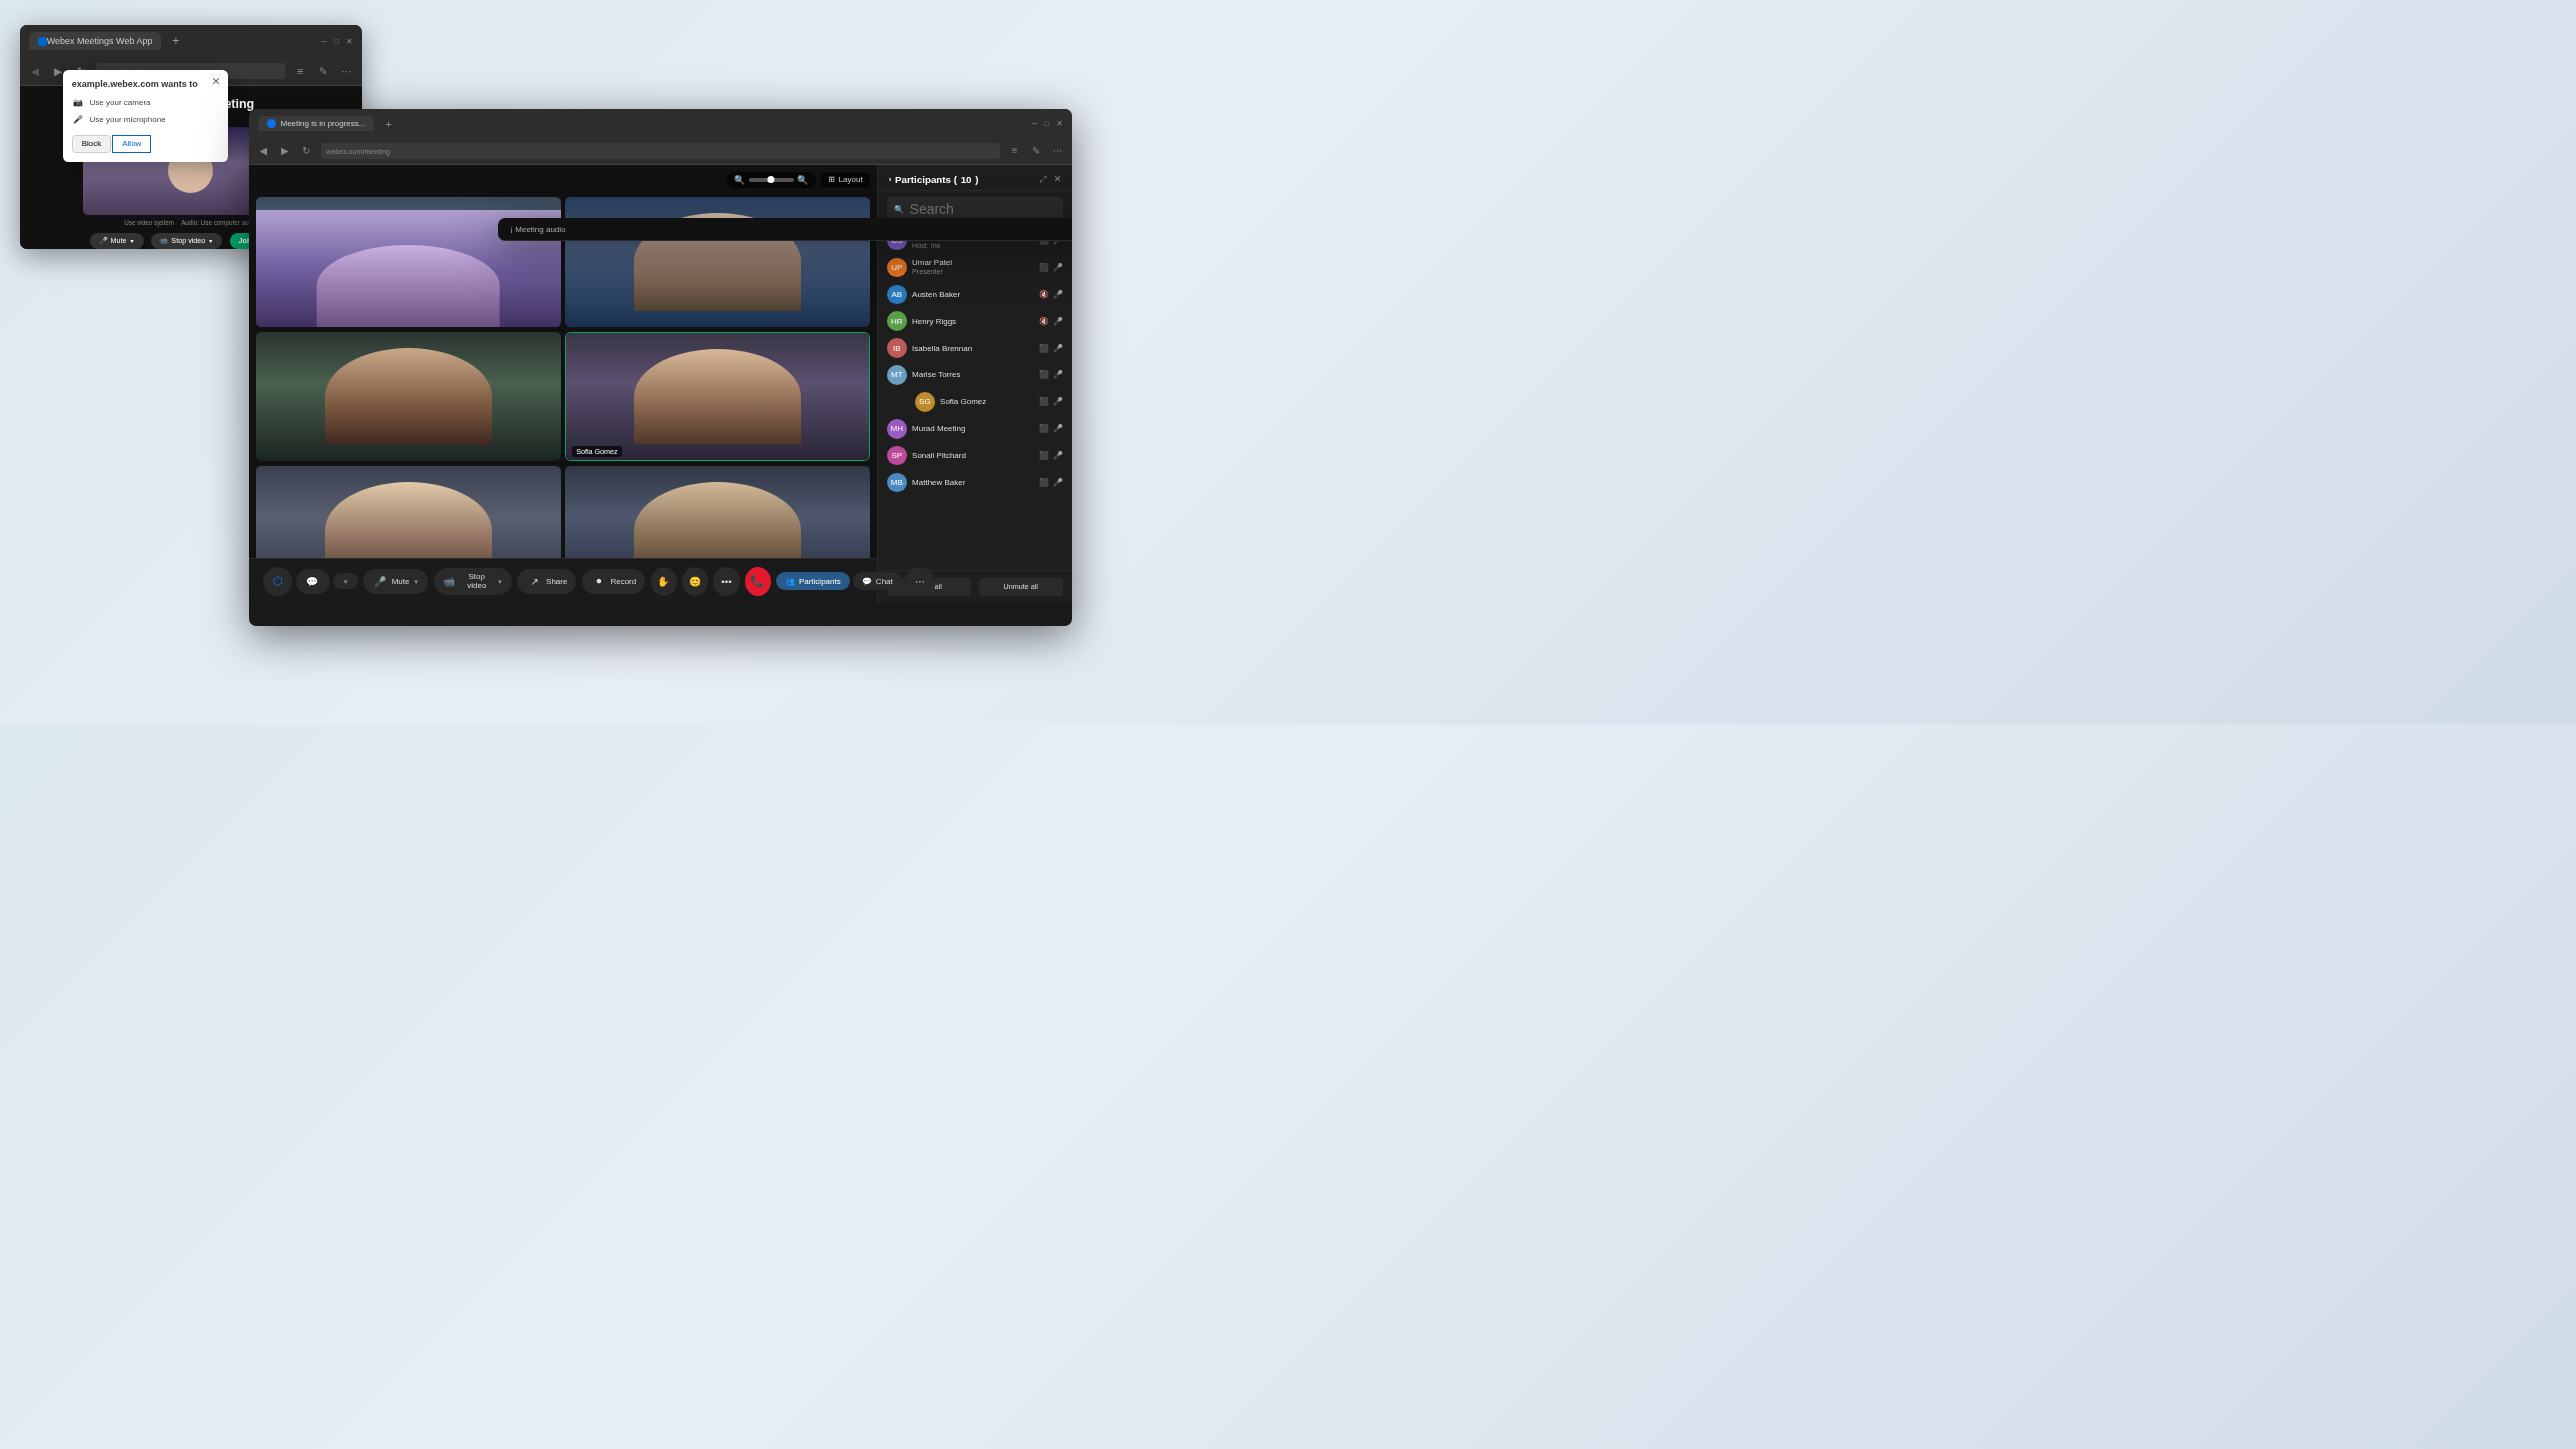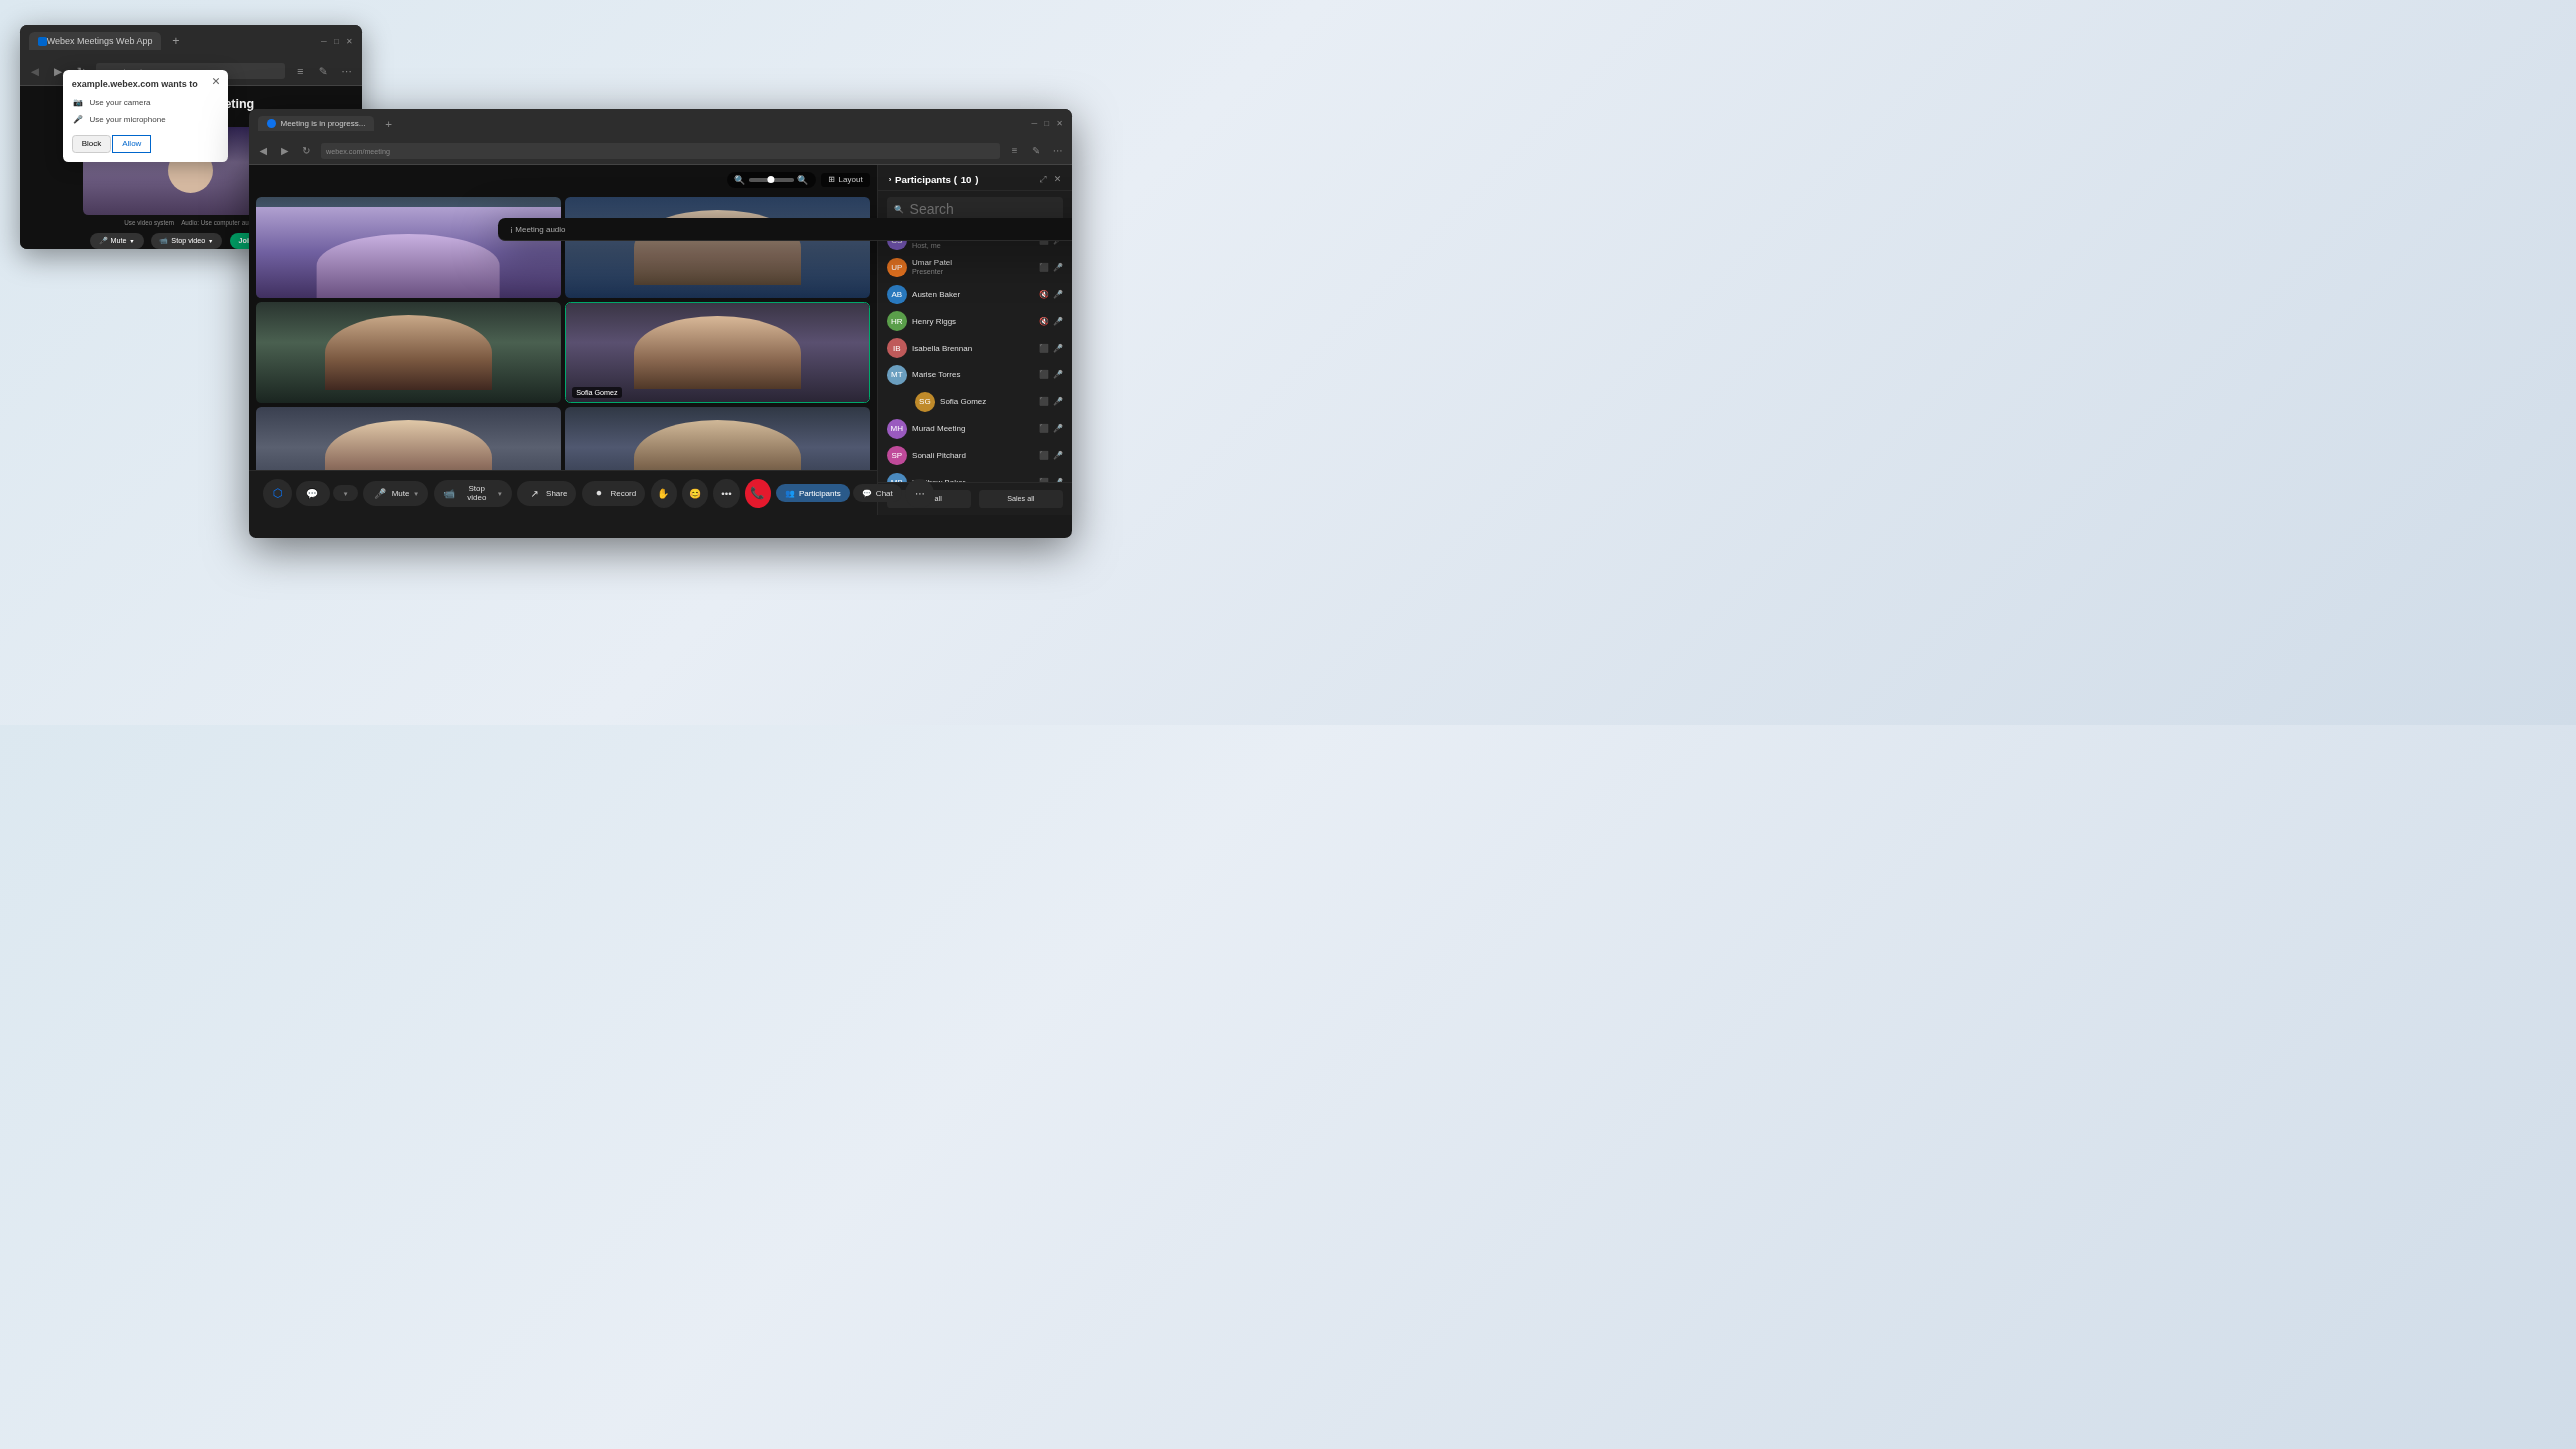--- a/index.html
+++ b/index.html
@@ -181,21 +181,21 @@
     .ctrl-join {
       background: #00a86b; color: #fff; font-weight: 600;
     }
 
     
     .browser-front {
       position: absolute;
       top: 109px;
       left: 249px;
       width: 823px;
-      height: 429px;
+      height: 517px;
       background: #1a1a1a;
       border-radius: 7.2px;
       box-shadow: 0 10.7px 43px rgba(0,0,0,0.5);
       overflow: hidden;
       z-index: 2;
     }
     .browser-front .titlebar {
       height: 29px;
       background: #2d2d2d;
       display: flex;
@@ -882,18 +882,18 @@
           </div>
           <div class="p-icons">
             <span class="p-icon">⬛</span>
             <span class="p-icon muted">🎤</span>
           </div>
         </div>
       </div>
 
       <div class="panel-footer">
         <button class="footer-btn">Mute all</button>
-        <button class="footer-btn">Sales all</button>
+        <button class="footer-btn">Unmute all</button>
       </div>
     </div>
   </div>
 </div>
 
 
 </body></html>

